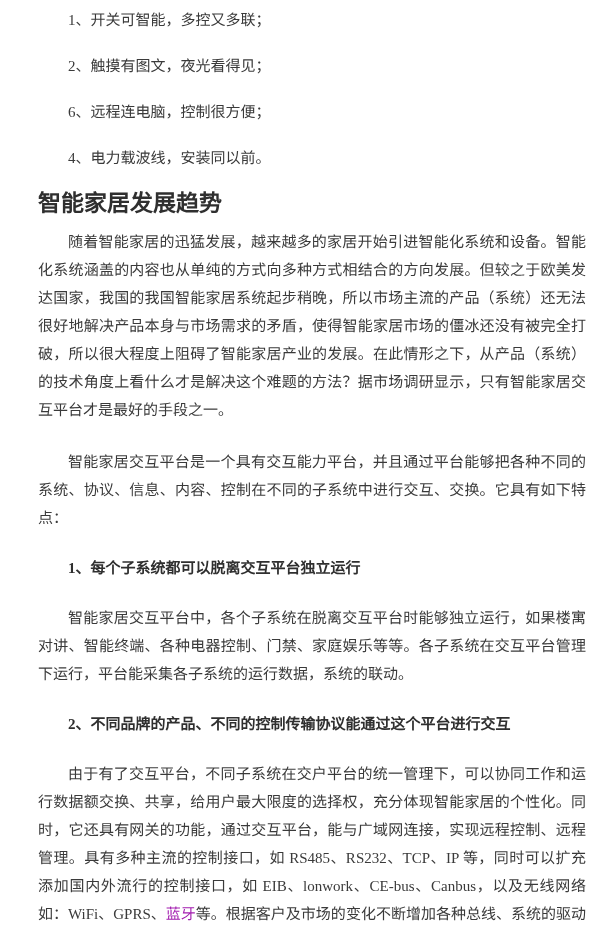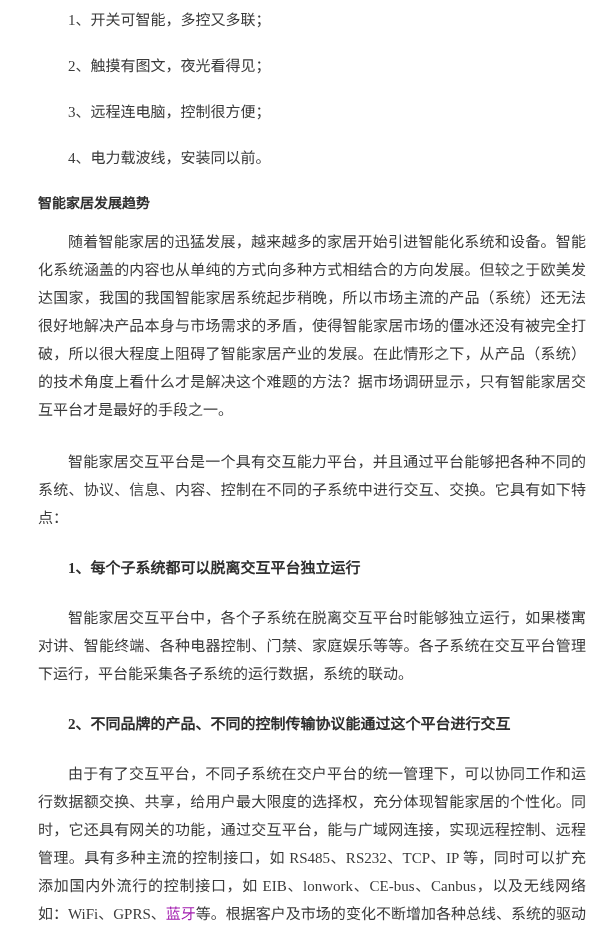--- a/index.html
+++ b/index.html
@@ -20,21 +20,21 @@
   }
   .intro-point {
     font-size: 15px;
     line-height: 24px;
     margin: 0 0 22px 0;
     text-indent: 2em;
     text-align: justify;
   }
   .article-title {
     font-family: "Liberation Sans", "DejaVu Sans", sans-serif;
-    font-size: 14px;
+    font-size: 23px;
     font-weight: bold;
     color: #2f2f2f;
     line-height: 22px;
     margin: 0 0 14px 0;
     text-indent: 0;
   }
   .para {
     font-size: 15px;
     line-height: 28px;
     margin: 0 0 24px 0;
@@ -57,21 +57,21 @@
     cursor: pointer;
   }
 </style>
 </head>
 <body>
 
 <div class="page">
 
   <p class="intro-point">1、开关可智能，多控又多联；</p>
   <p class="intro-point">2、触摸有图文，夜光看得见；</p>
-  <p class="intro-point">3、远程连电脑，控制很方便；</p>
+  <p class="intro-point">6、远程连电脑，控制很方便；</p>
   <p class="intro-point">4、电力载波线，安装同以前。</p>
 
   <h1 class="article-title">智能家居发展趋势</h1>
 
   <p class="para">随着智能家居的迅猛发展，越来越多的家居开始引进智能化系统和设备。智能化系统涵盖的内容也从单纯的方式向多种方式相结合的方向发展。但较之于欧美发达国家，我国的我国智能家居系统起步稍晚，所以市场主流的产品（系统）还无法很好地解决产品本身与市场需求的矛盾，使得智能家居市场的僵冰还没有被完全打破，所以很大程度上阻碍了智能家居产业的发展。在此情形之下，从产品（系统）的技术角度上看什么才是解决这个难题的方法？据市场调研显示，只有智能家居交互平台才是最好的手段之一。</p>
   <p class="para">智能家居交互平台是一个具有交互能力平台，并且通过平台能够把各种不同的系统、协议、信息、内容、控制在不同的子系统中进行交互、交换。它具有如下特点：</p>
 
   <h2 class="feature-heading">1、每个子系统都可以脱离交互平台独立运行</h2>
   <p class="para">智能家居交互平台中，各个子系统在脱离交互平台时能够独立运行，如果楼寓对讲、智能终端、各种电器控制、门禁、家庭娱乐等等。各子系统在交互平台管理下运行，平台能采集各子系统的运行数据，系统的联动。</p>
 

